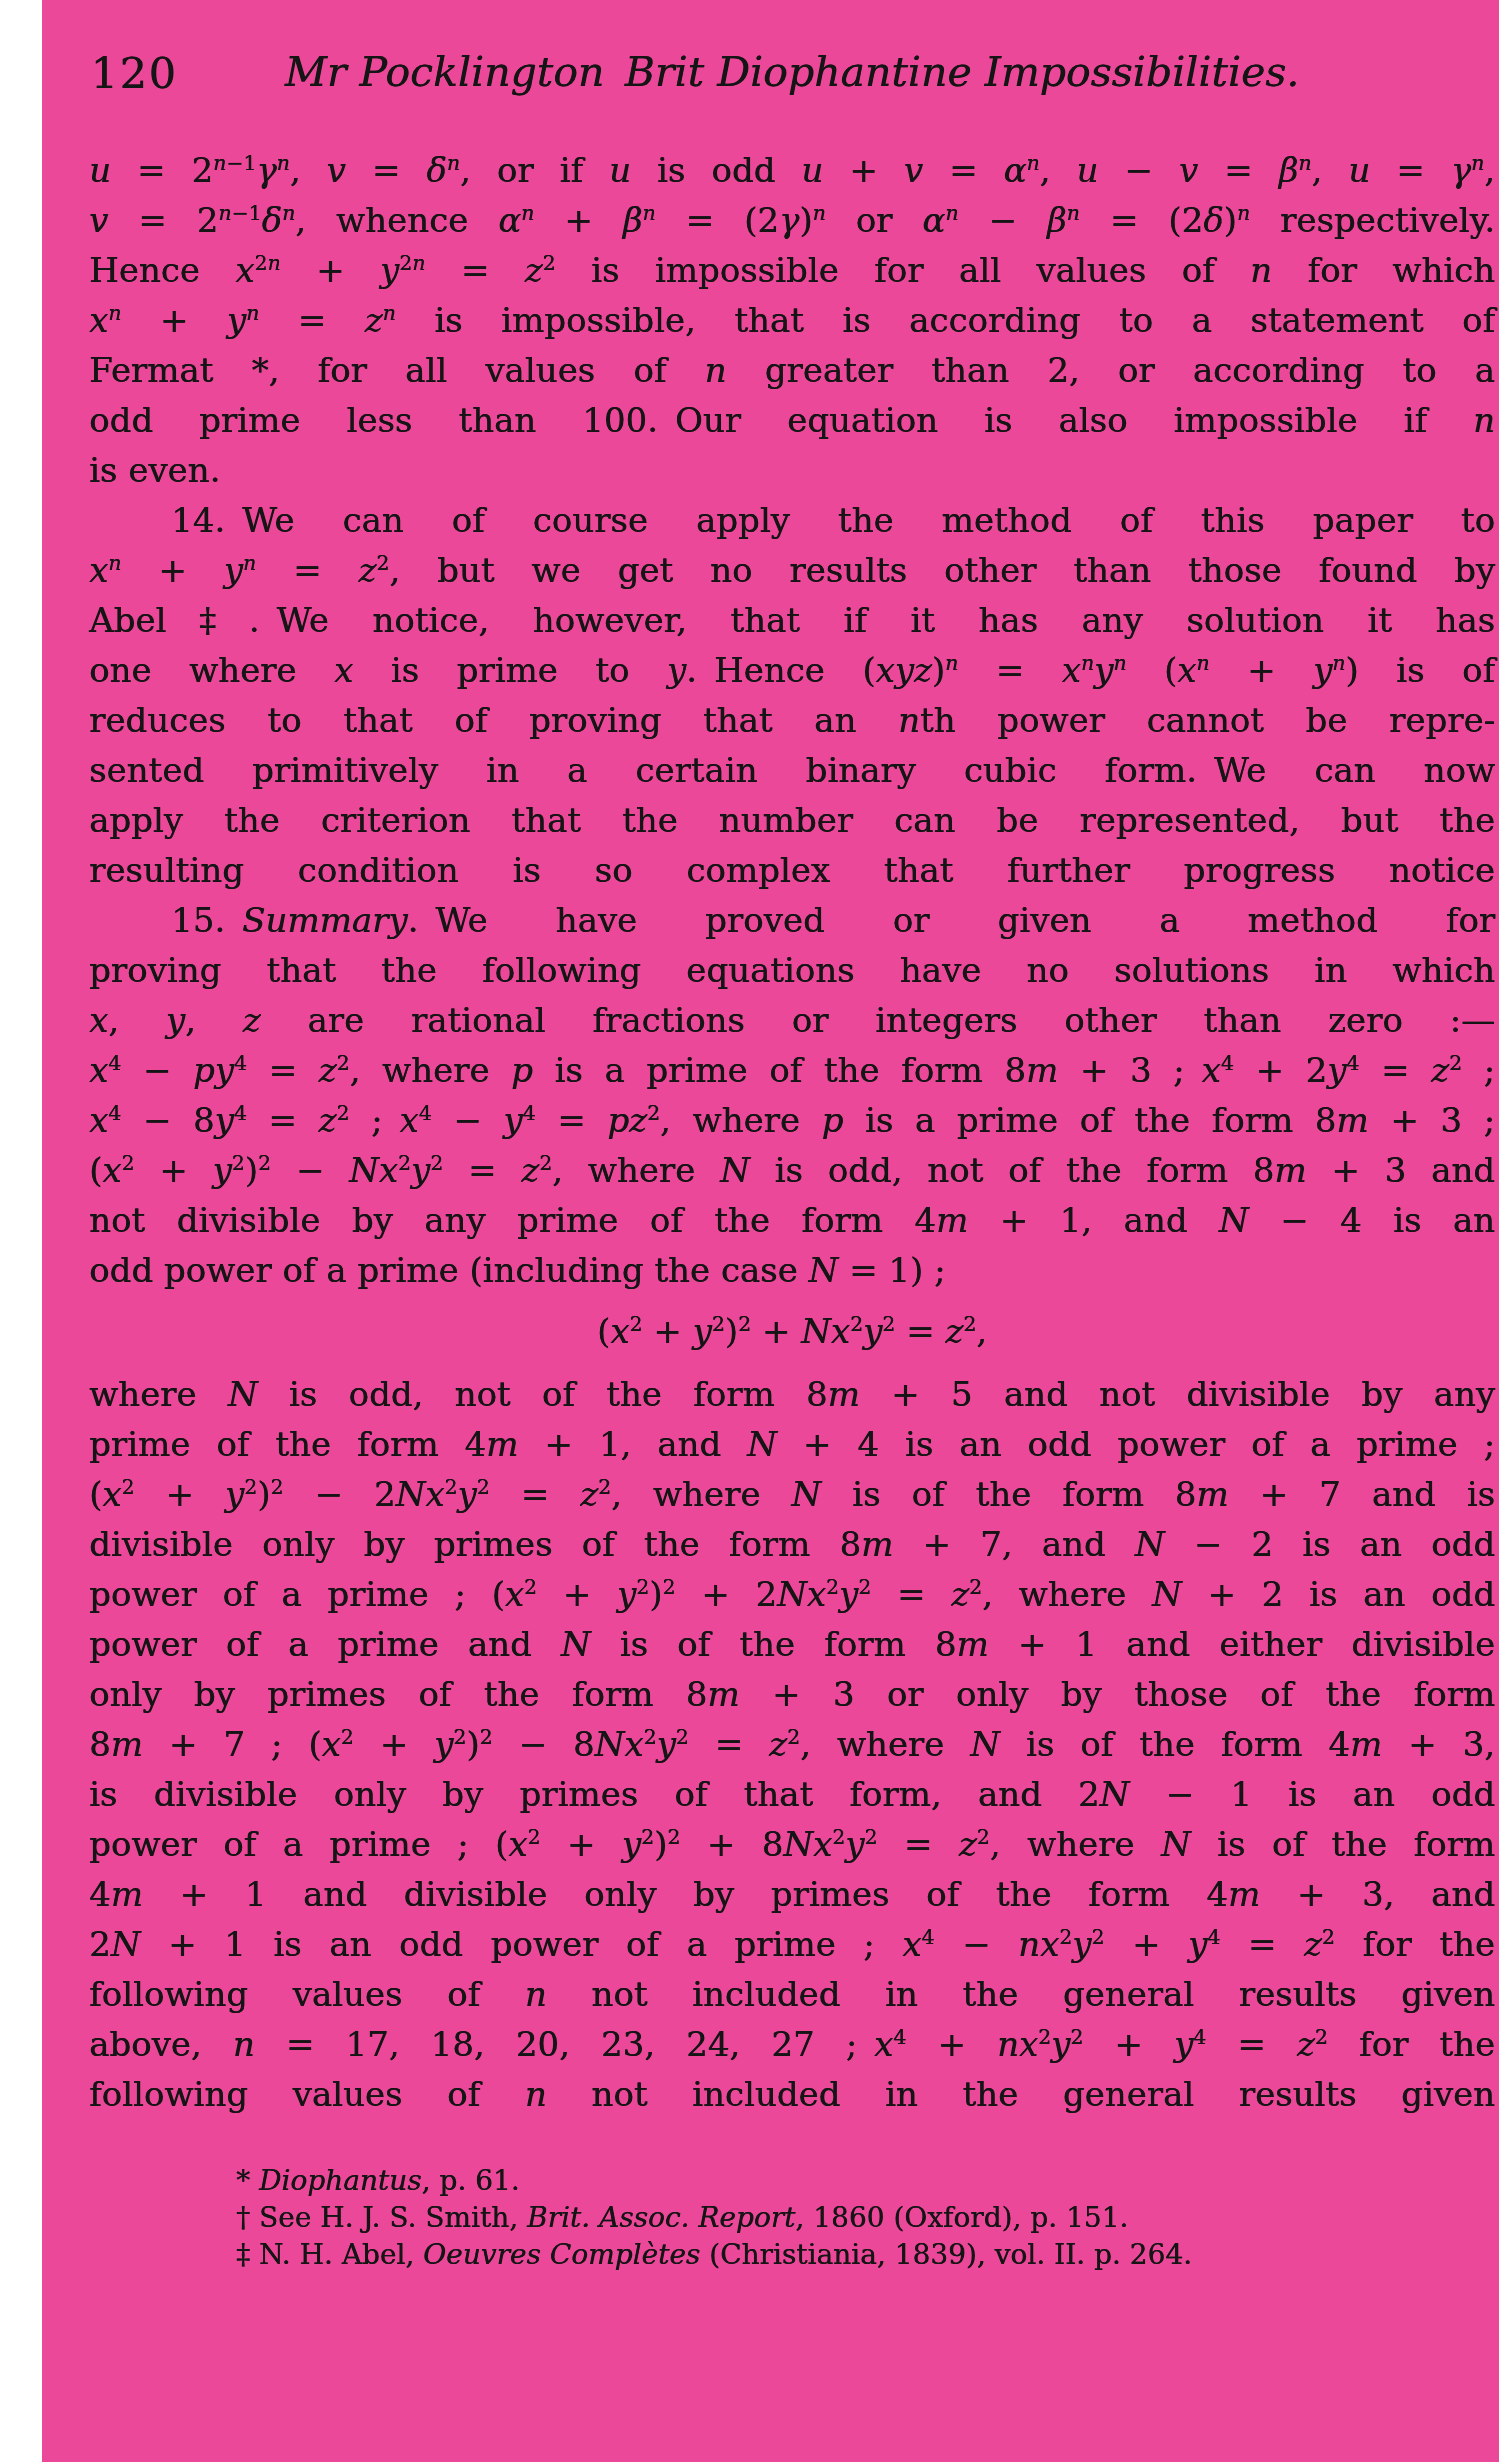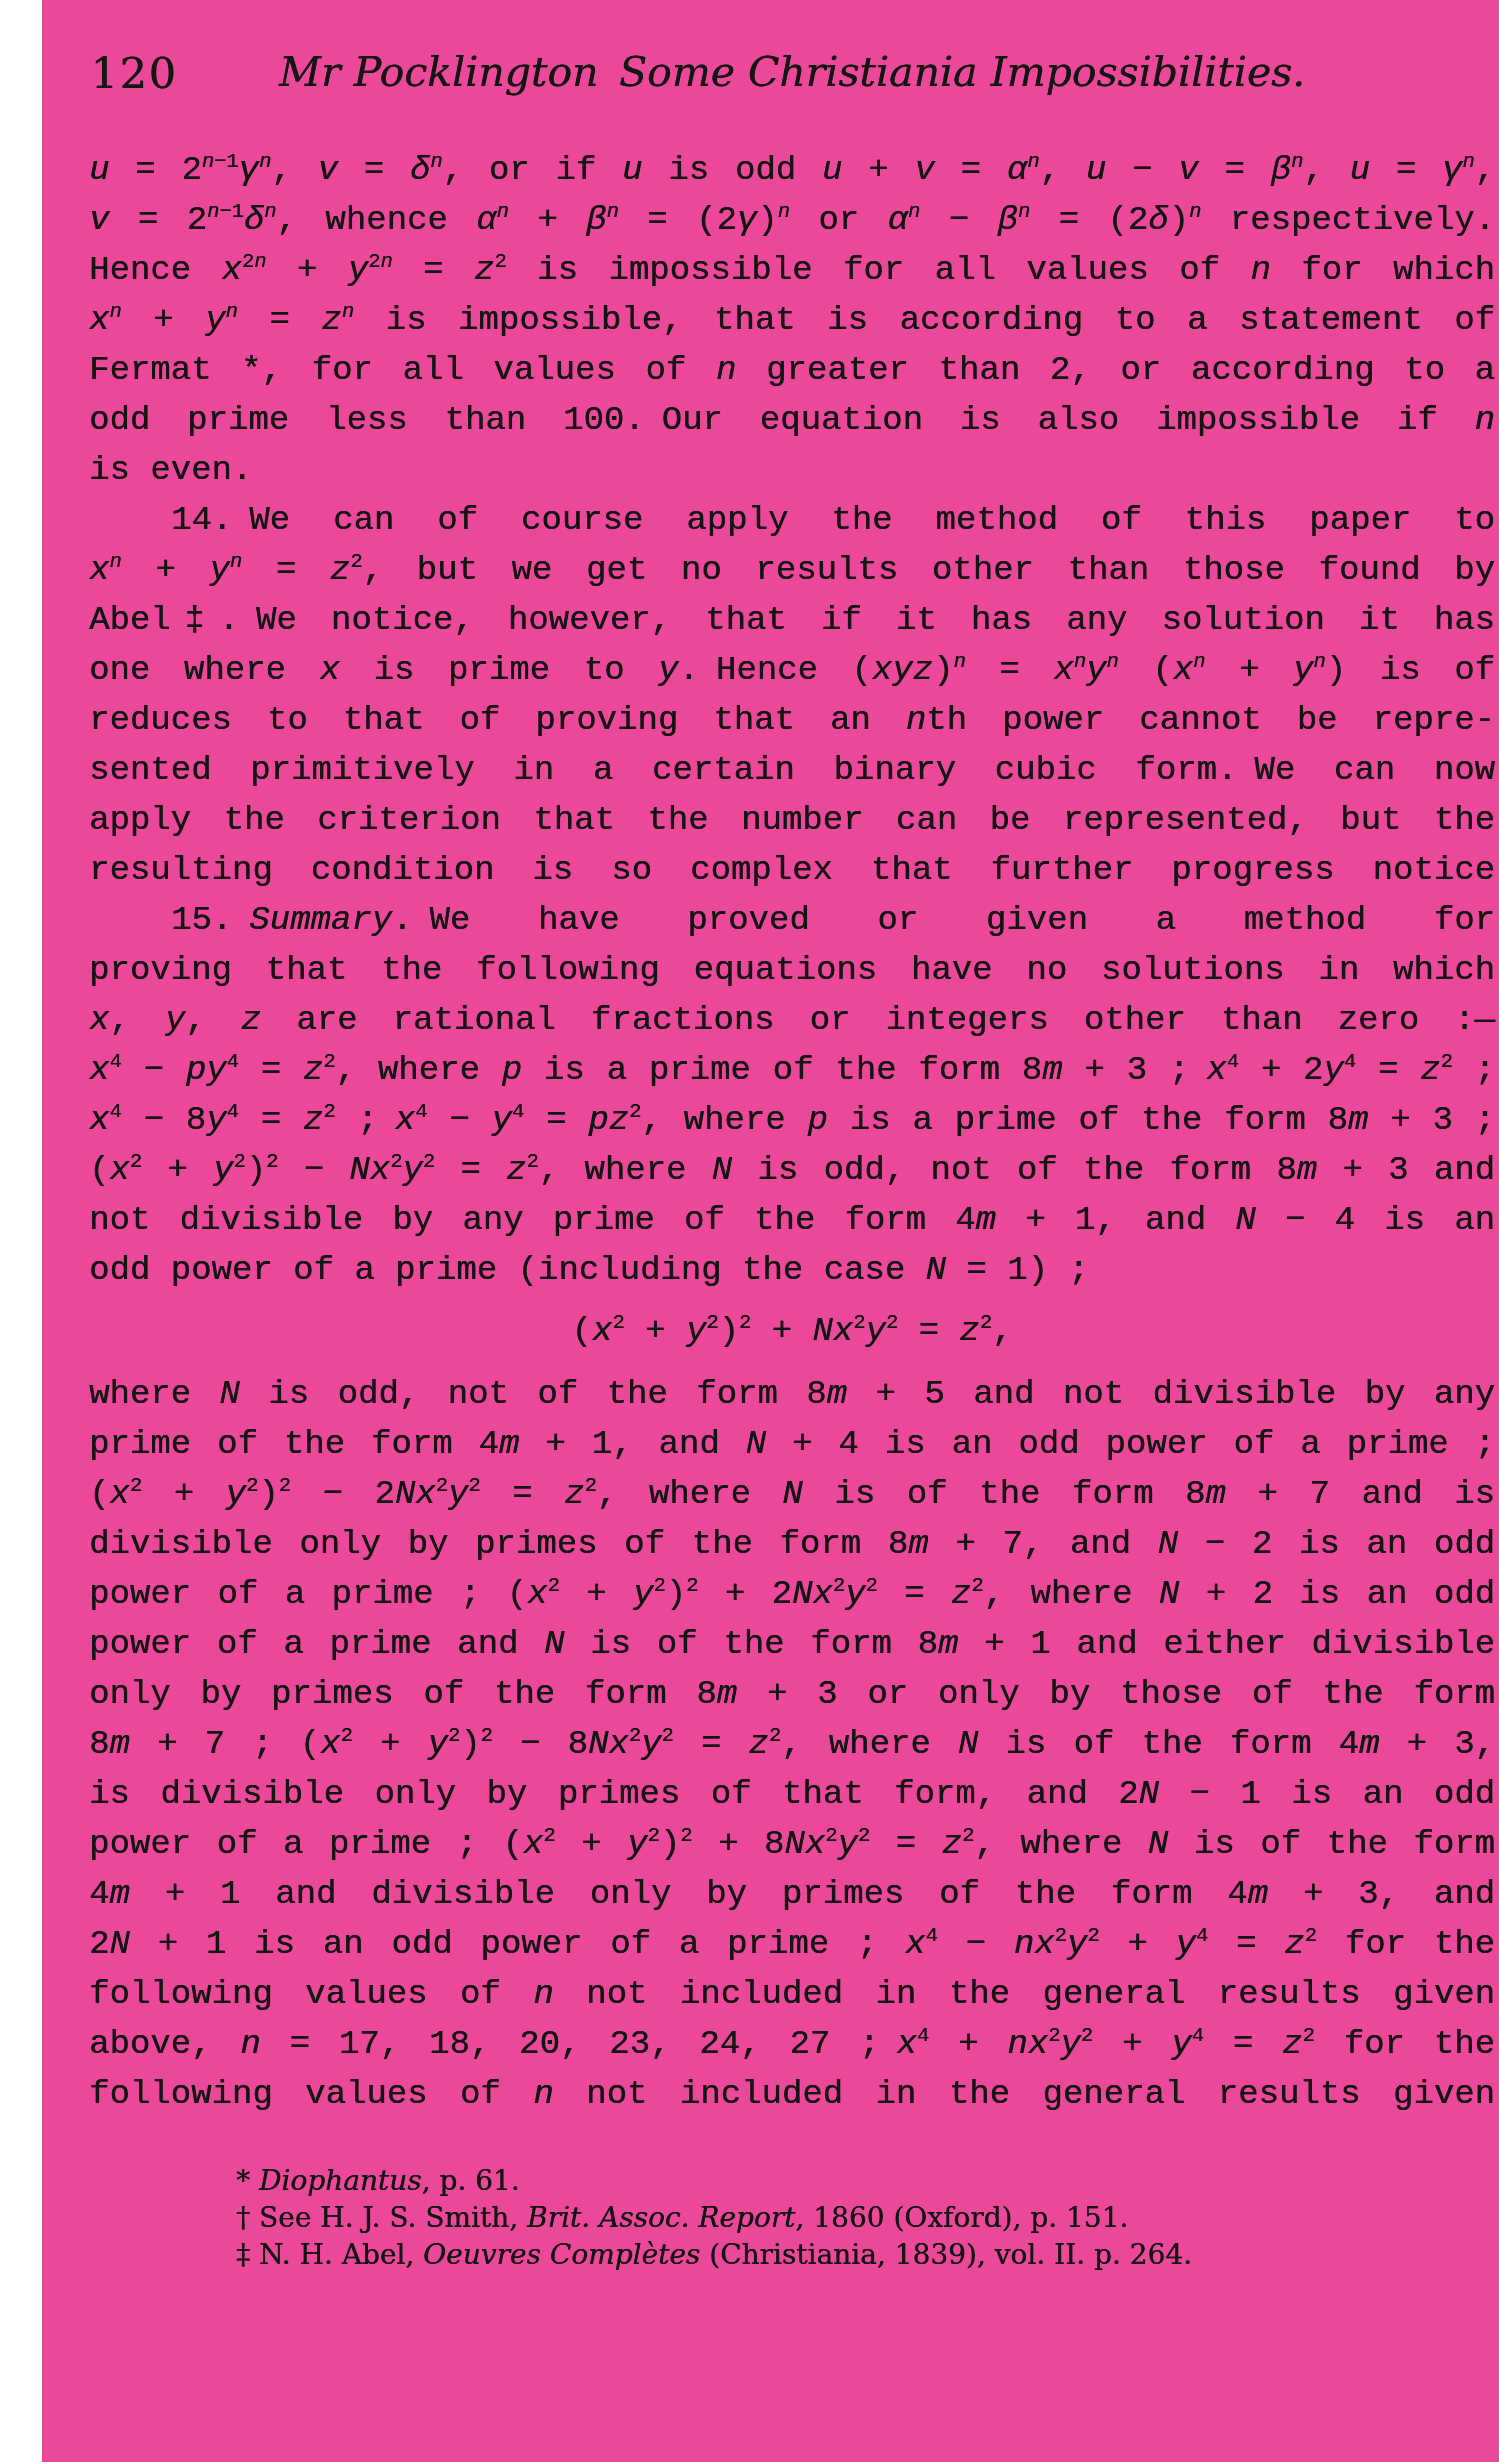--- a/index.html
+++ b/index.html
@@ -35,21 +35,20 @@
     text-align: center;
     font-style: italic;
     font-size: 41px;
     padding-top: 3.2px;
     white-space: nowrap;
   }
   .content {
     margin-top: 32px;
     font-size: 34px;
     line-height: 50px;
-    font-family: Liberation Mono, monospace;
   }
   .para { margin: 0; }
   .line {
     text-align: justify;
     text-align-last: justify;
     -moz-text-align-last: justify;
   }
   .line.no-just {
     text-align-last: left;
     -moz-text-align-last: left;
@@ -73,21 +72,21 @@
     line-height: 37px;
   }
   .fn-line { text-align: left; }
 </style>
 </head>
 <body>
 
 <div class="page" style="background: #ec4899; color: rgb(21, 21, 21); margin-left: 42px;">
   <div class="header">
     <span class="page-num">120</span>
-    <div class="running-title">Mr Pocklington Some Christiania Impossibilities.</div>
+    <div class="running-title">Mr Pocklington Brit Diophantine Impossibilities.</div>
   </div>
   <div class="content">
       <div class="para">
         <div class="line"><i>u</i> = 2<sup><i>n</i>−1</sup><i>γ</i><sup><i>n</i></sup>, <i>v</i> = <i>δ</i><sup><i>n</i></sup>, or if <i>u</i> is odd <i>u</i> + <i>v</i> = <i>α</i><sup><i>n</i></sup>, <i>u</i> − <i>v</i> = <i>β</i><sup><i>n</i></sup>, <i>u</i> = <i>γ</i><sup><i>n</i></sup>,</div>
         <div class="line"><i>v</i> = 2<sup><i>n</i>−1</sup><i>δ</i><sup><i>n</i></sup>, whence <i>α</i><sup><i>n</i></sup> + <i>β</i><sup><i>n</i></sup> = (2<i>γ</i>)<sup><i>n</i></sup> or <i>α</i><sup><i>n</i></sup> − <i>β</i><sup><i>n</i></sup> = (2<i>δ</i>)<sup><i>n</i></sup> respectively.</div>
         <div class="line">Hence <i>x</i><sup>2<i>n</i></sup> + <i>y</i><sup>2<i>n</i></sup> = <i>z</i><sup>2</sup> is impossible for all values of <i>n</i> for which</div>
         <div class="line"><i>x</i><sup><i>n</i></sup> + <i>y</i><sup><i>n</i></sup> = <i>z</i><sup><i>n</i></sup> is impossible, that is according to a statement of</div>
         <div class="line">Fermat *, for all values of <i>n</i> greater than 2, or according to a</div>
         <div class="line">odd prime less than 100. Our equation is also impossible if <i>n</i></div>
         <div class="line no-just">is even.</div>

